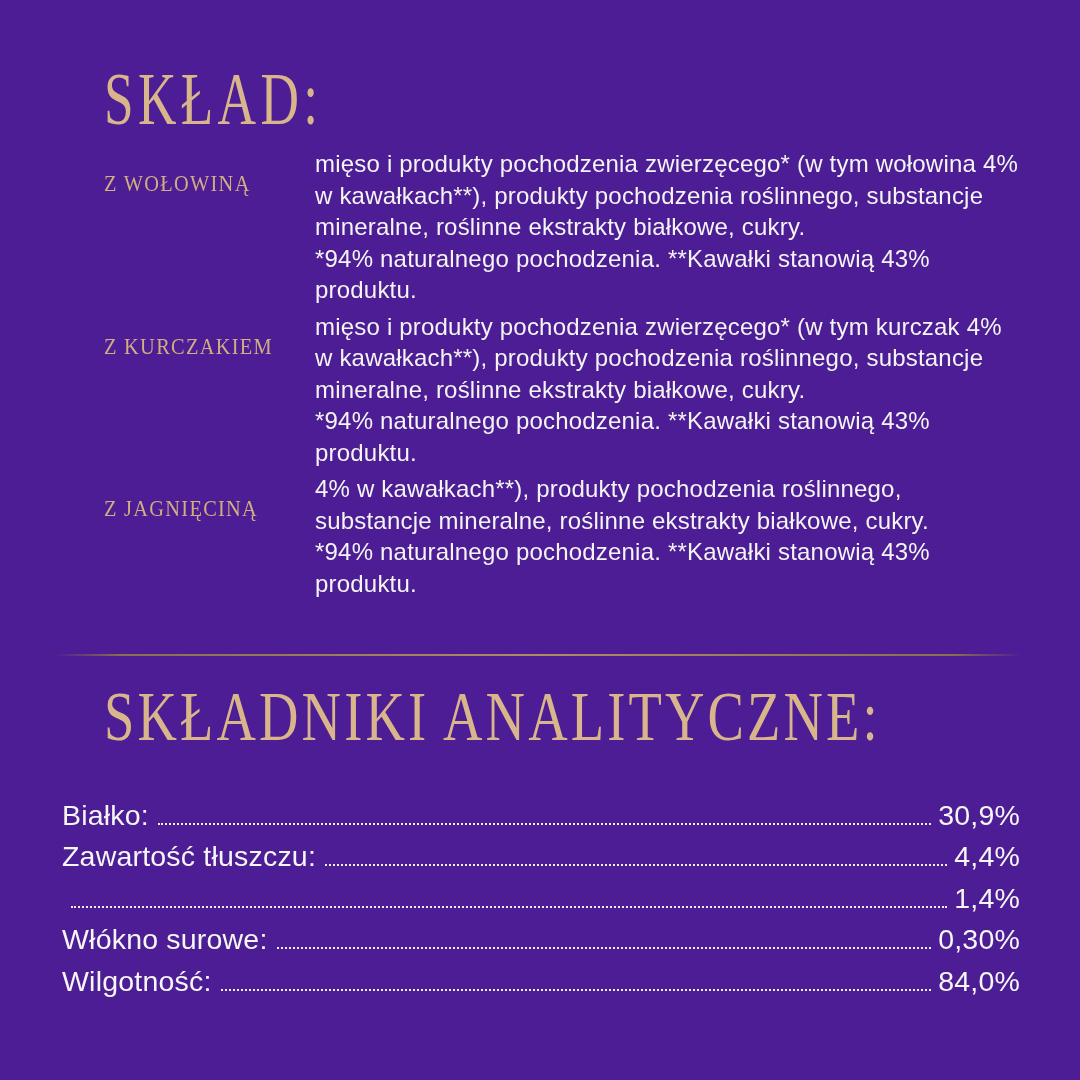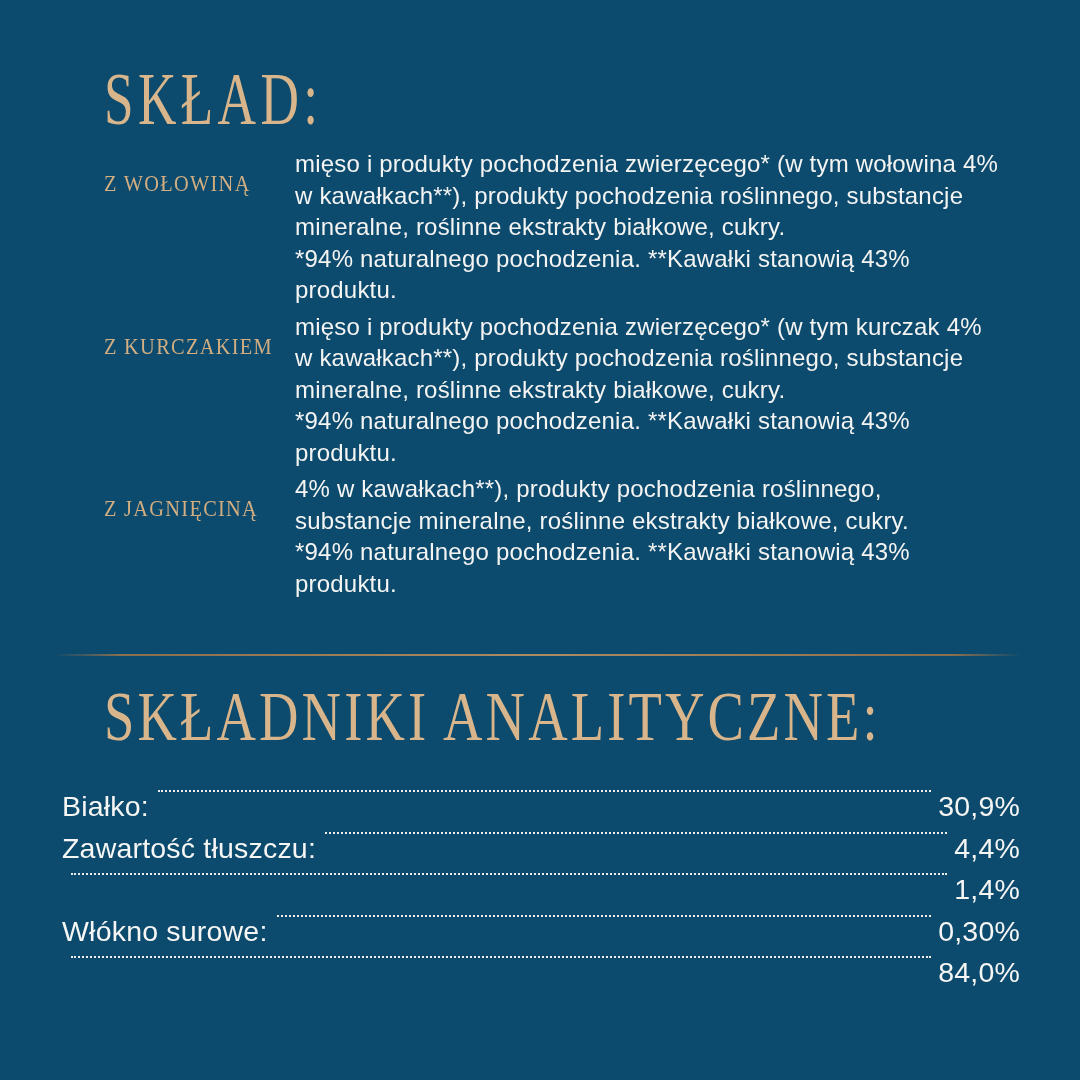--- a/index.html
+++ b/index.html
@@ -1,20 +1,20 @@
 <!DOCTYPE html>
 <html><head>
 <meta charset="utf-8">
 <style>
   * { margin:0; padding:0; box-sizing:border-box; }
   html,body { background:#000; }
   .page {
     position:relative;
     width:1080px; height:1080px;
-    background:#0c4a6e;
+    background:#4c1d95;
     overflow:hidden;
     font-family:"Liberation Sans","DejaVu Sans",sans-serif;
     color:#f4f4f2;
   }
   
   .h-serif {
     font-family:"Liberation Serif","DejaVu Serif",serif;
     font-weight:400;
     color:#d8b58a;
     line-height:1;
@@ -35,37 +35,37 @@
   .section { display:flex; margin-bottom:5px; }
   .sec-label {
     width:191px; flex:0 0 191px;
     padding-top:22px;
     font-family:"Liberation Serif","DejaVu Serif",serif;
     font-size:24px; letter-spacing:1.5px;
     color:#d2ae80;
     transform:scaleX(0.85); transform-origin:left top;
     white-space:nowrap;
   }
-  .sec-body { width:744px; }
+  .sec-body { width:744px;margin-left:20px; }
   .sec-line {
     font-size:24px; line-height:31.5px;
     letter-spacing:0.2px;
     white-space:nowrap;
     color:#f4f4f2;
   }
   
   .divider {
     position:absolute; left:54px; top:654px;
     width:968px; height:2px;
     background:linear-gradient(90deg, rgba(163,131,92,0) 0%, #8a6f4e 7%, #ad8c62 50%, #8a6f4e 93%, rgba(163,131,92,0) 100%);
   }
   
   .atable { position:absolute; left:62px; top:790px; width:958px; }
   .arow {
-    display:flex; align-items:flex-start;
+    display:flex; align-items:flex-end;
     height:41.5px;
   }
   .alabel, .avalue {
     font-size:28.5px; line-height:1.15;
     letter-spacing:0.2px;
     white-space:nowrap;
     color:#f6f6f4;
   }
   .aleader {
     flex:1 1 auto;
@@ -140,19 +140,20 @@
       <span class="avalue">1,4%</span>
     </div>
 
     <div class="arow">
       <span class="alabel">Włókno surowe:</span>
       <span class="aleader"></span>
       <span class="avalue">0,30%</span>
     </div>
 
     <div class="arow">
+      <span class="alabel">Wilgotność:</span>
       <span class="aleader"></span>
       <span class="avalue">84,0%</span>
     </div>
 
   </div>
 
 </div>
 
 </body></html>

